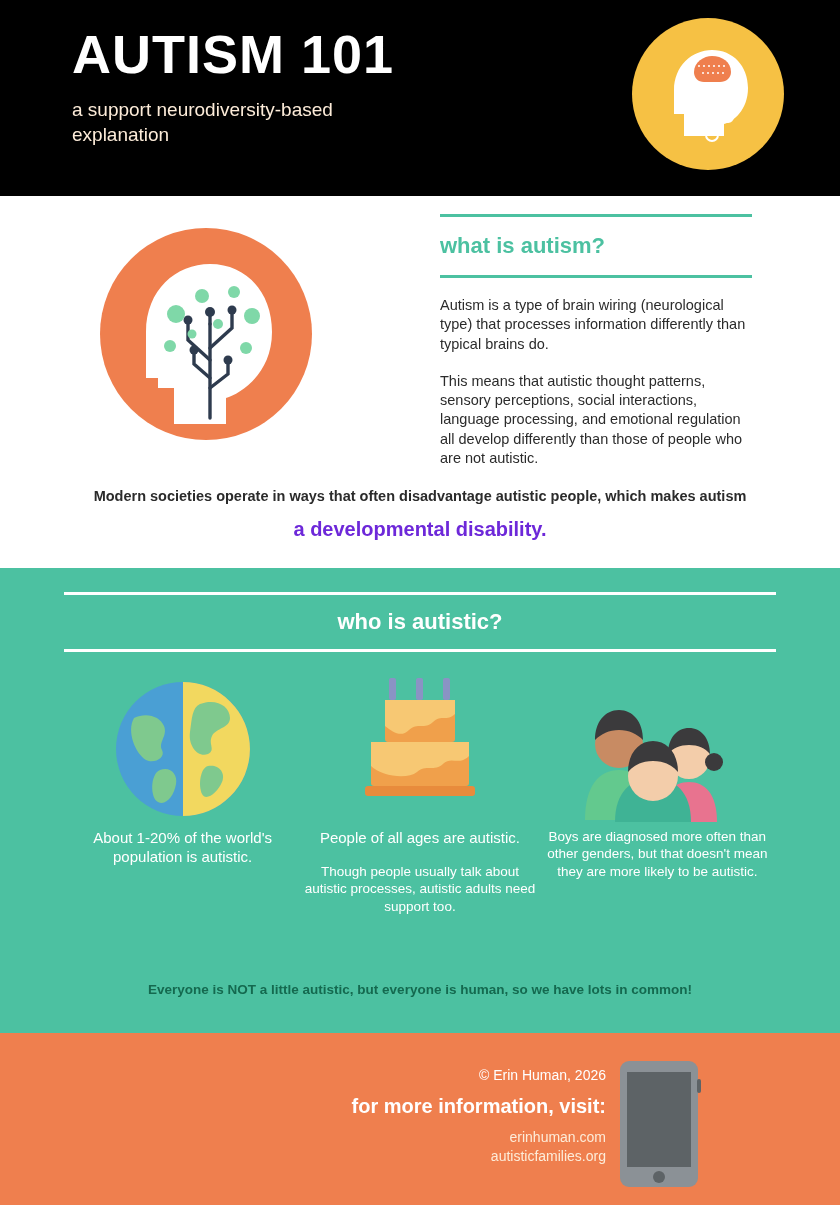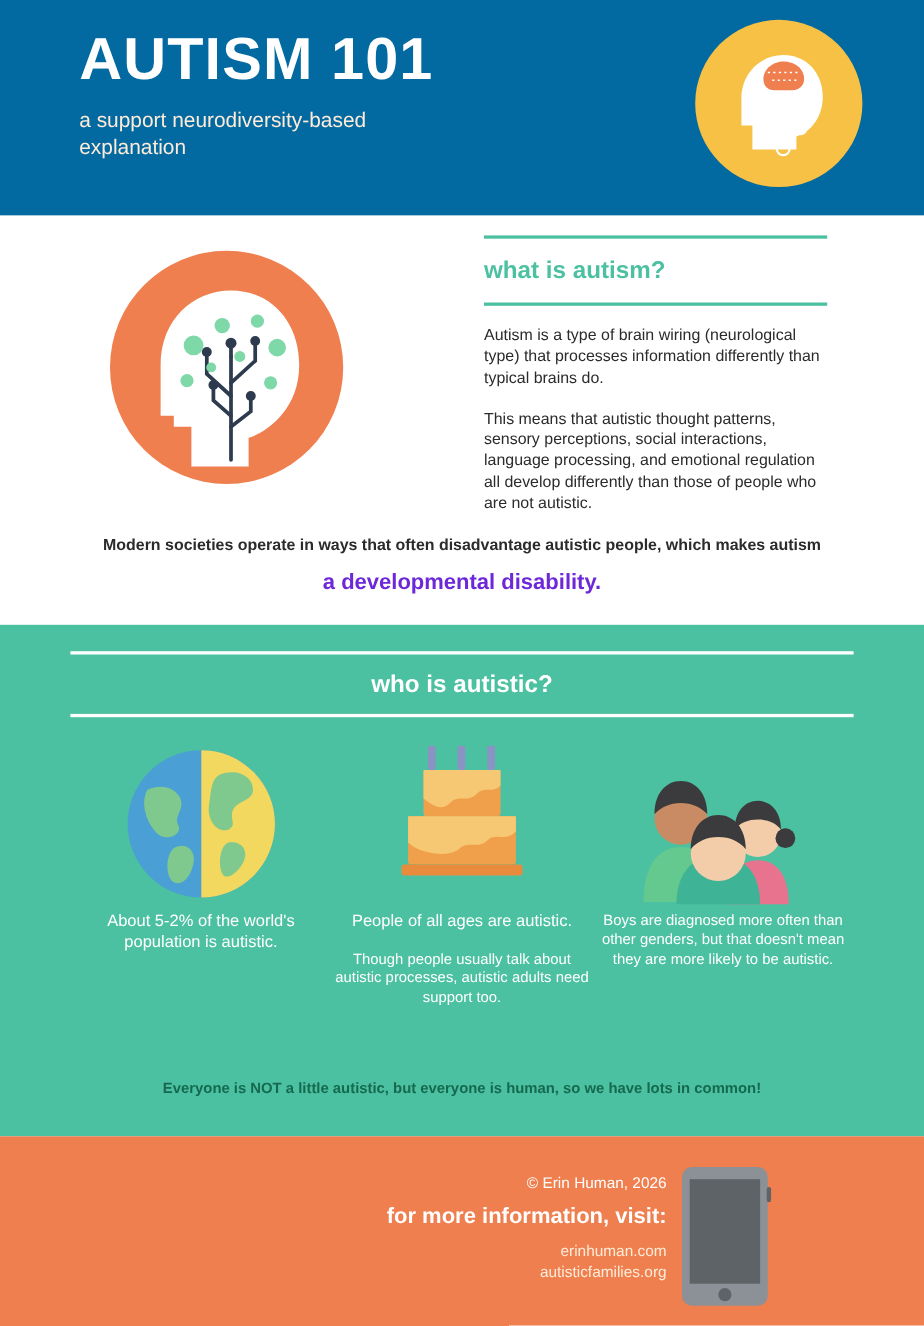--- a/index.html
+++ b/index.html
@@ -16,21 +16,21 @@
   .page {
     position: relative;
     width: 840px;
     height: 1205px;
   }
 
   
   .header {
     position: relative;
     height: 196px;
-    background: #0369a1;
+    background: #000000;
     box-sizing: border-box;
     padding: 18px 60px 0 72px;
   }
   .title {
     font-size: 54px;
     font-weight: bold;
     color: #ffffff;
     letter-spacing: 1px;
     line-height: 1.05;
     margin: 0;
@@ -323,21 +323,21 @@
             <path d="M75 8 a67 67 0 0 1 0 134 Z" fill="#f2d85f"></path>
             <g fill="#7fc98e">
               <path d="M26 44 c12 -6 26 -2 30 8 c4 10 -6 16 -2 24 c4 8 -8 14 -16 10 c-10 -6 -20 -28 -12 -42 Z"></path>
               <path d="M52 96 c10 -4 18 4 16 14 c-2 12 -10 22 -18 18 c-8 -4 -8 -28 2 -32 Z"></path>
               <path d="M92 30 c16 -6 30 2 30 14 c0 10 -14 10 -18 18 c-4 8 4 14 -4 18 c-10 4 -20 -8 -18 -22 c2 -14 2 -24 10 -28 Z"></path>
               <path d="M100 92 c10 -2 18 6 14 16 c-4 10 -16 20 -20 12 c-4 -8 -2 -26 6 -28 Z"></path>
             </g>
             <circle cx="75" cy="75" r="67" fill="none" stroke="#3f90c4" stroke-width="0"></circle>
           </svg>
         </div>
-        <p>About 5-2% of the world's population is autistic.</p>
+        <p>About 1-20% of the world's population is autistic.</p>
       </div>
 
       <div class="col">
         <div class="art">
           <svg width="170" height="160" viewBox="0 0 170 160" style="margin-top:4px">
             <g fill="#8a93c4">
               <rect x="54" y="6" width="7" height="22" rx="2"></rect>
               <rect x="81" y="6" width="7" height="22" rx="2"></rect>
               <rect x="108" y="6" width="7" height="22" rx="2"></rect>
             </g>

